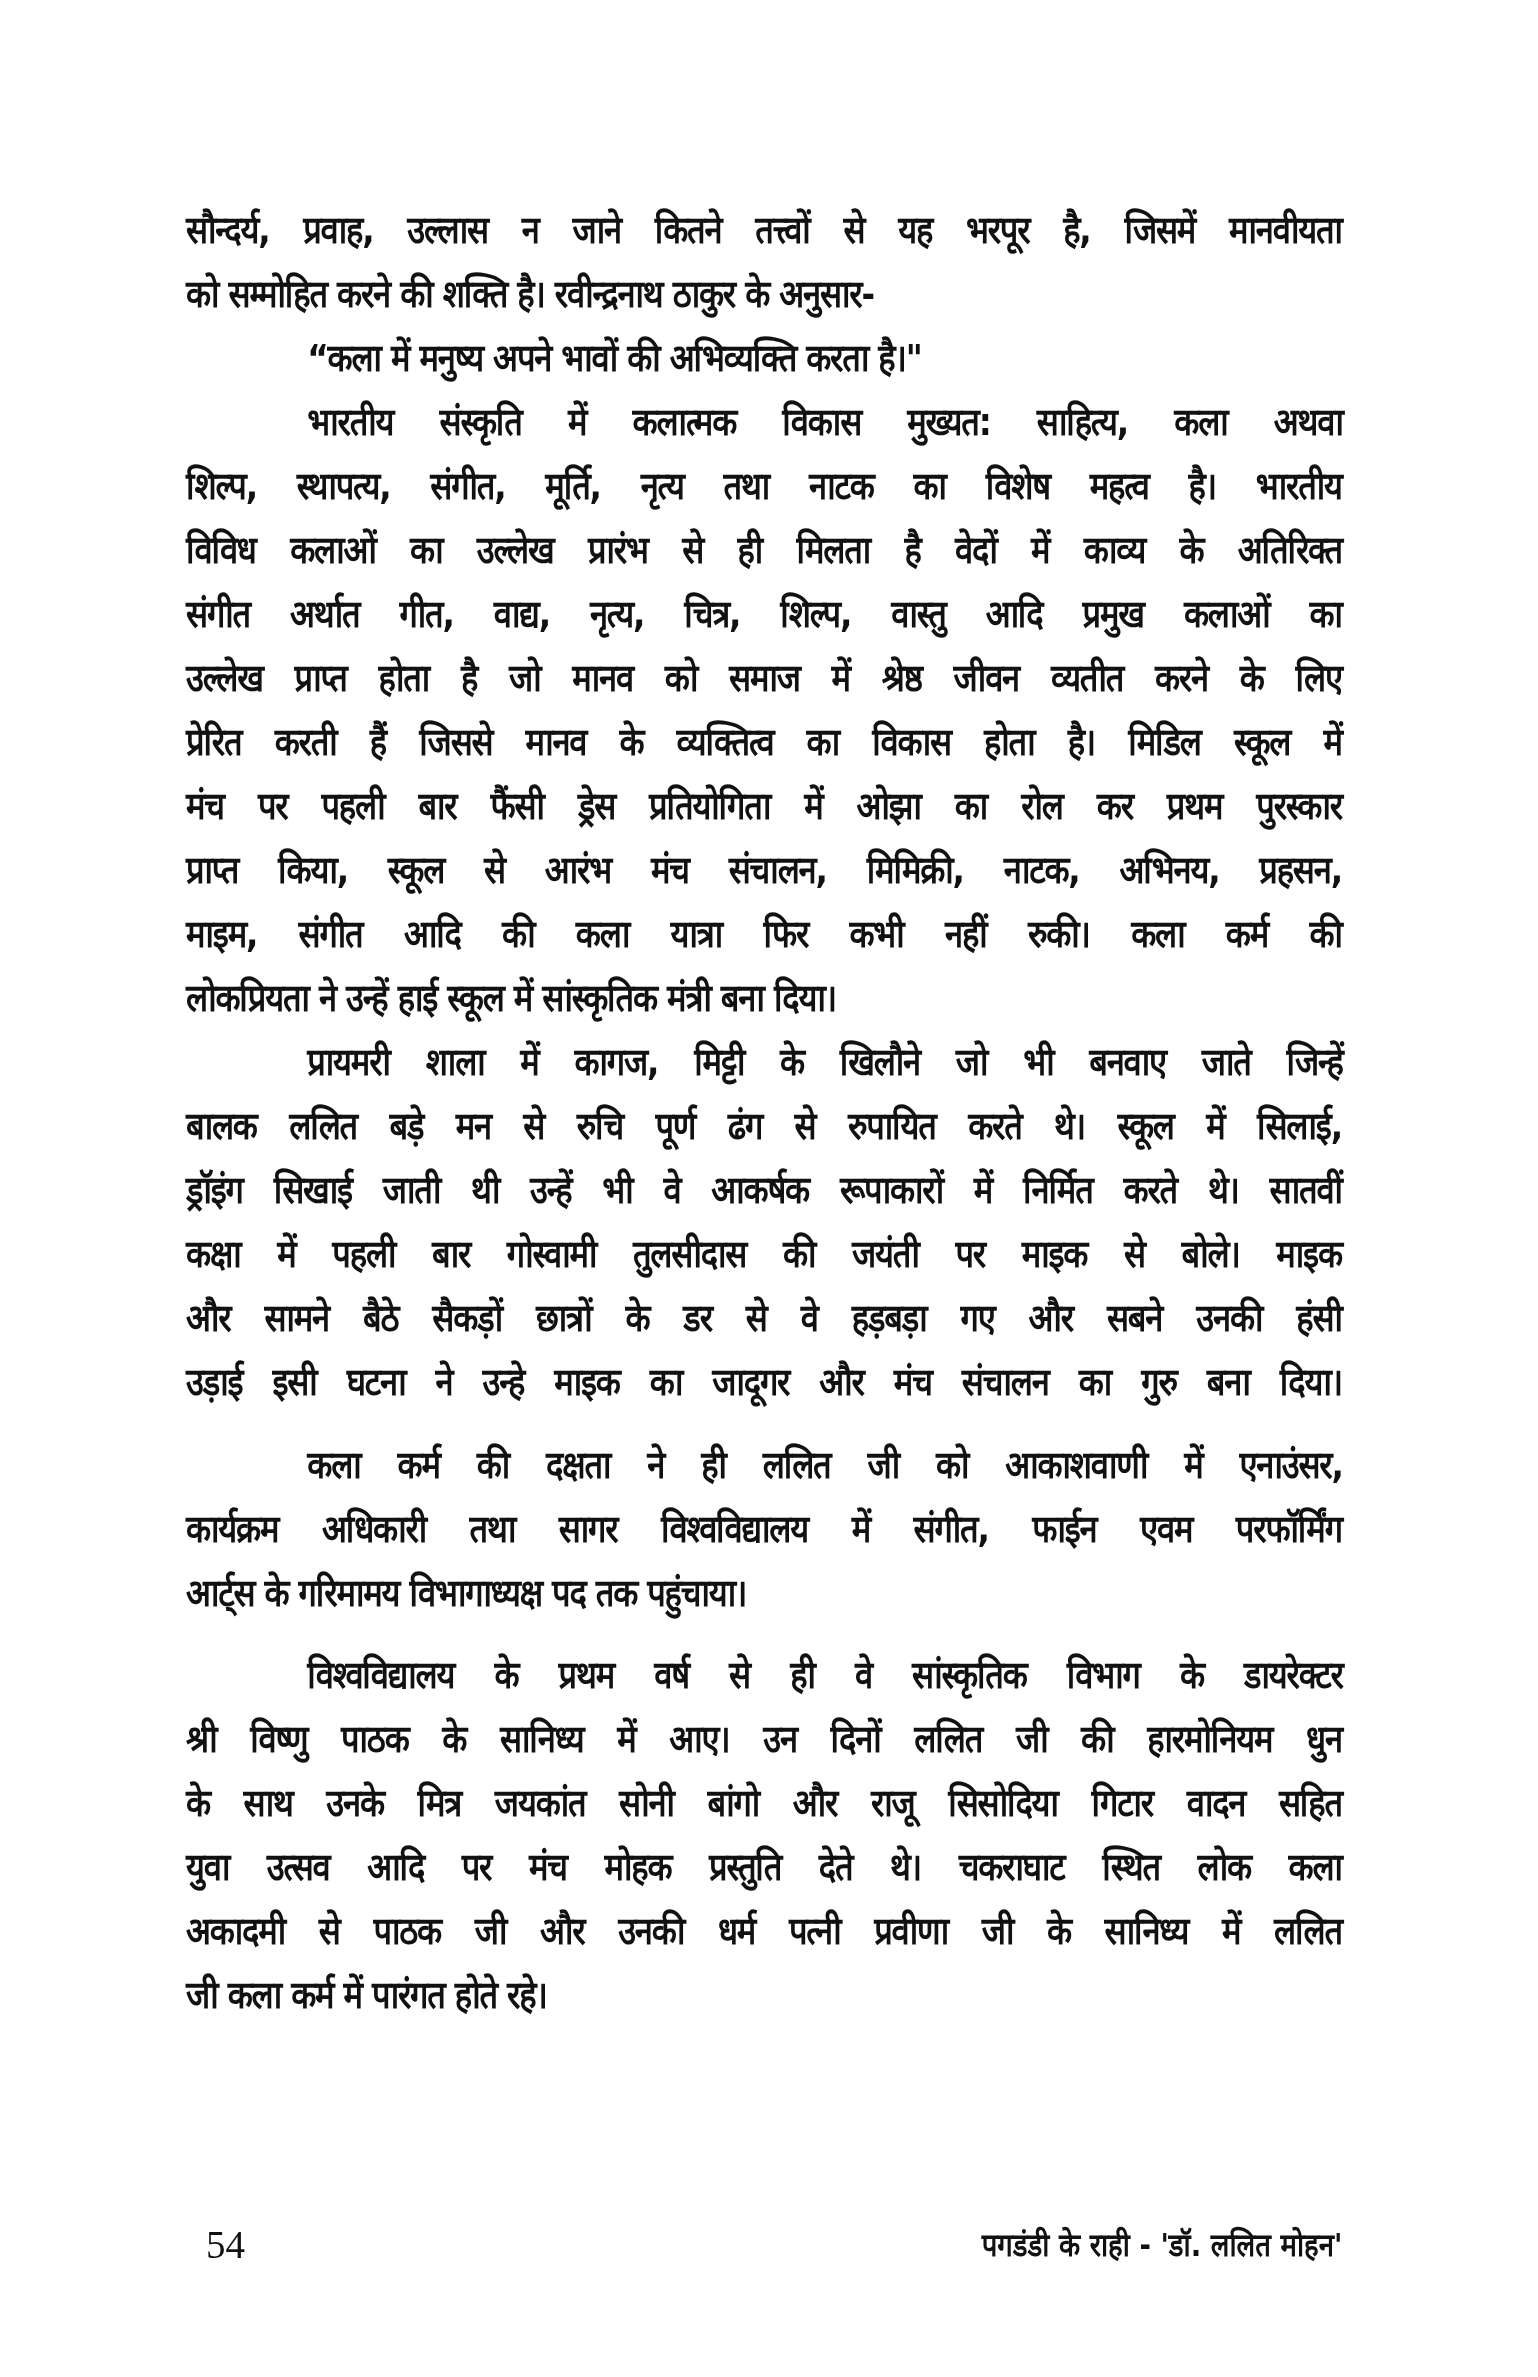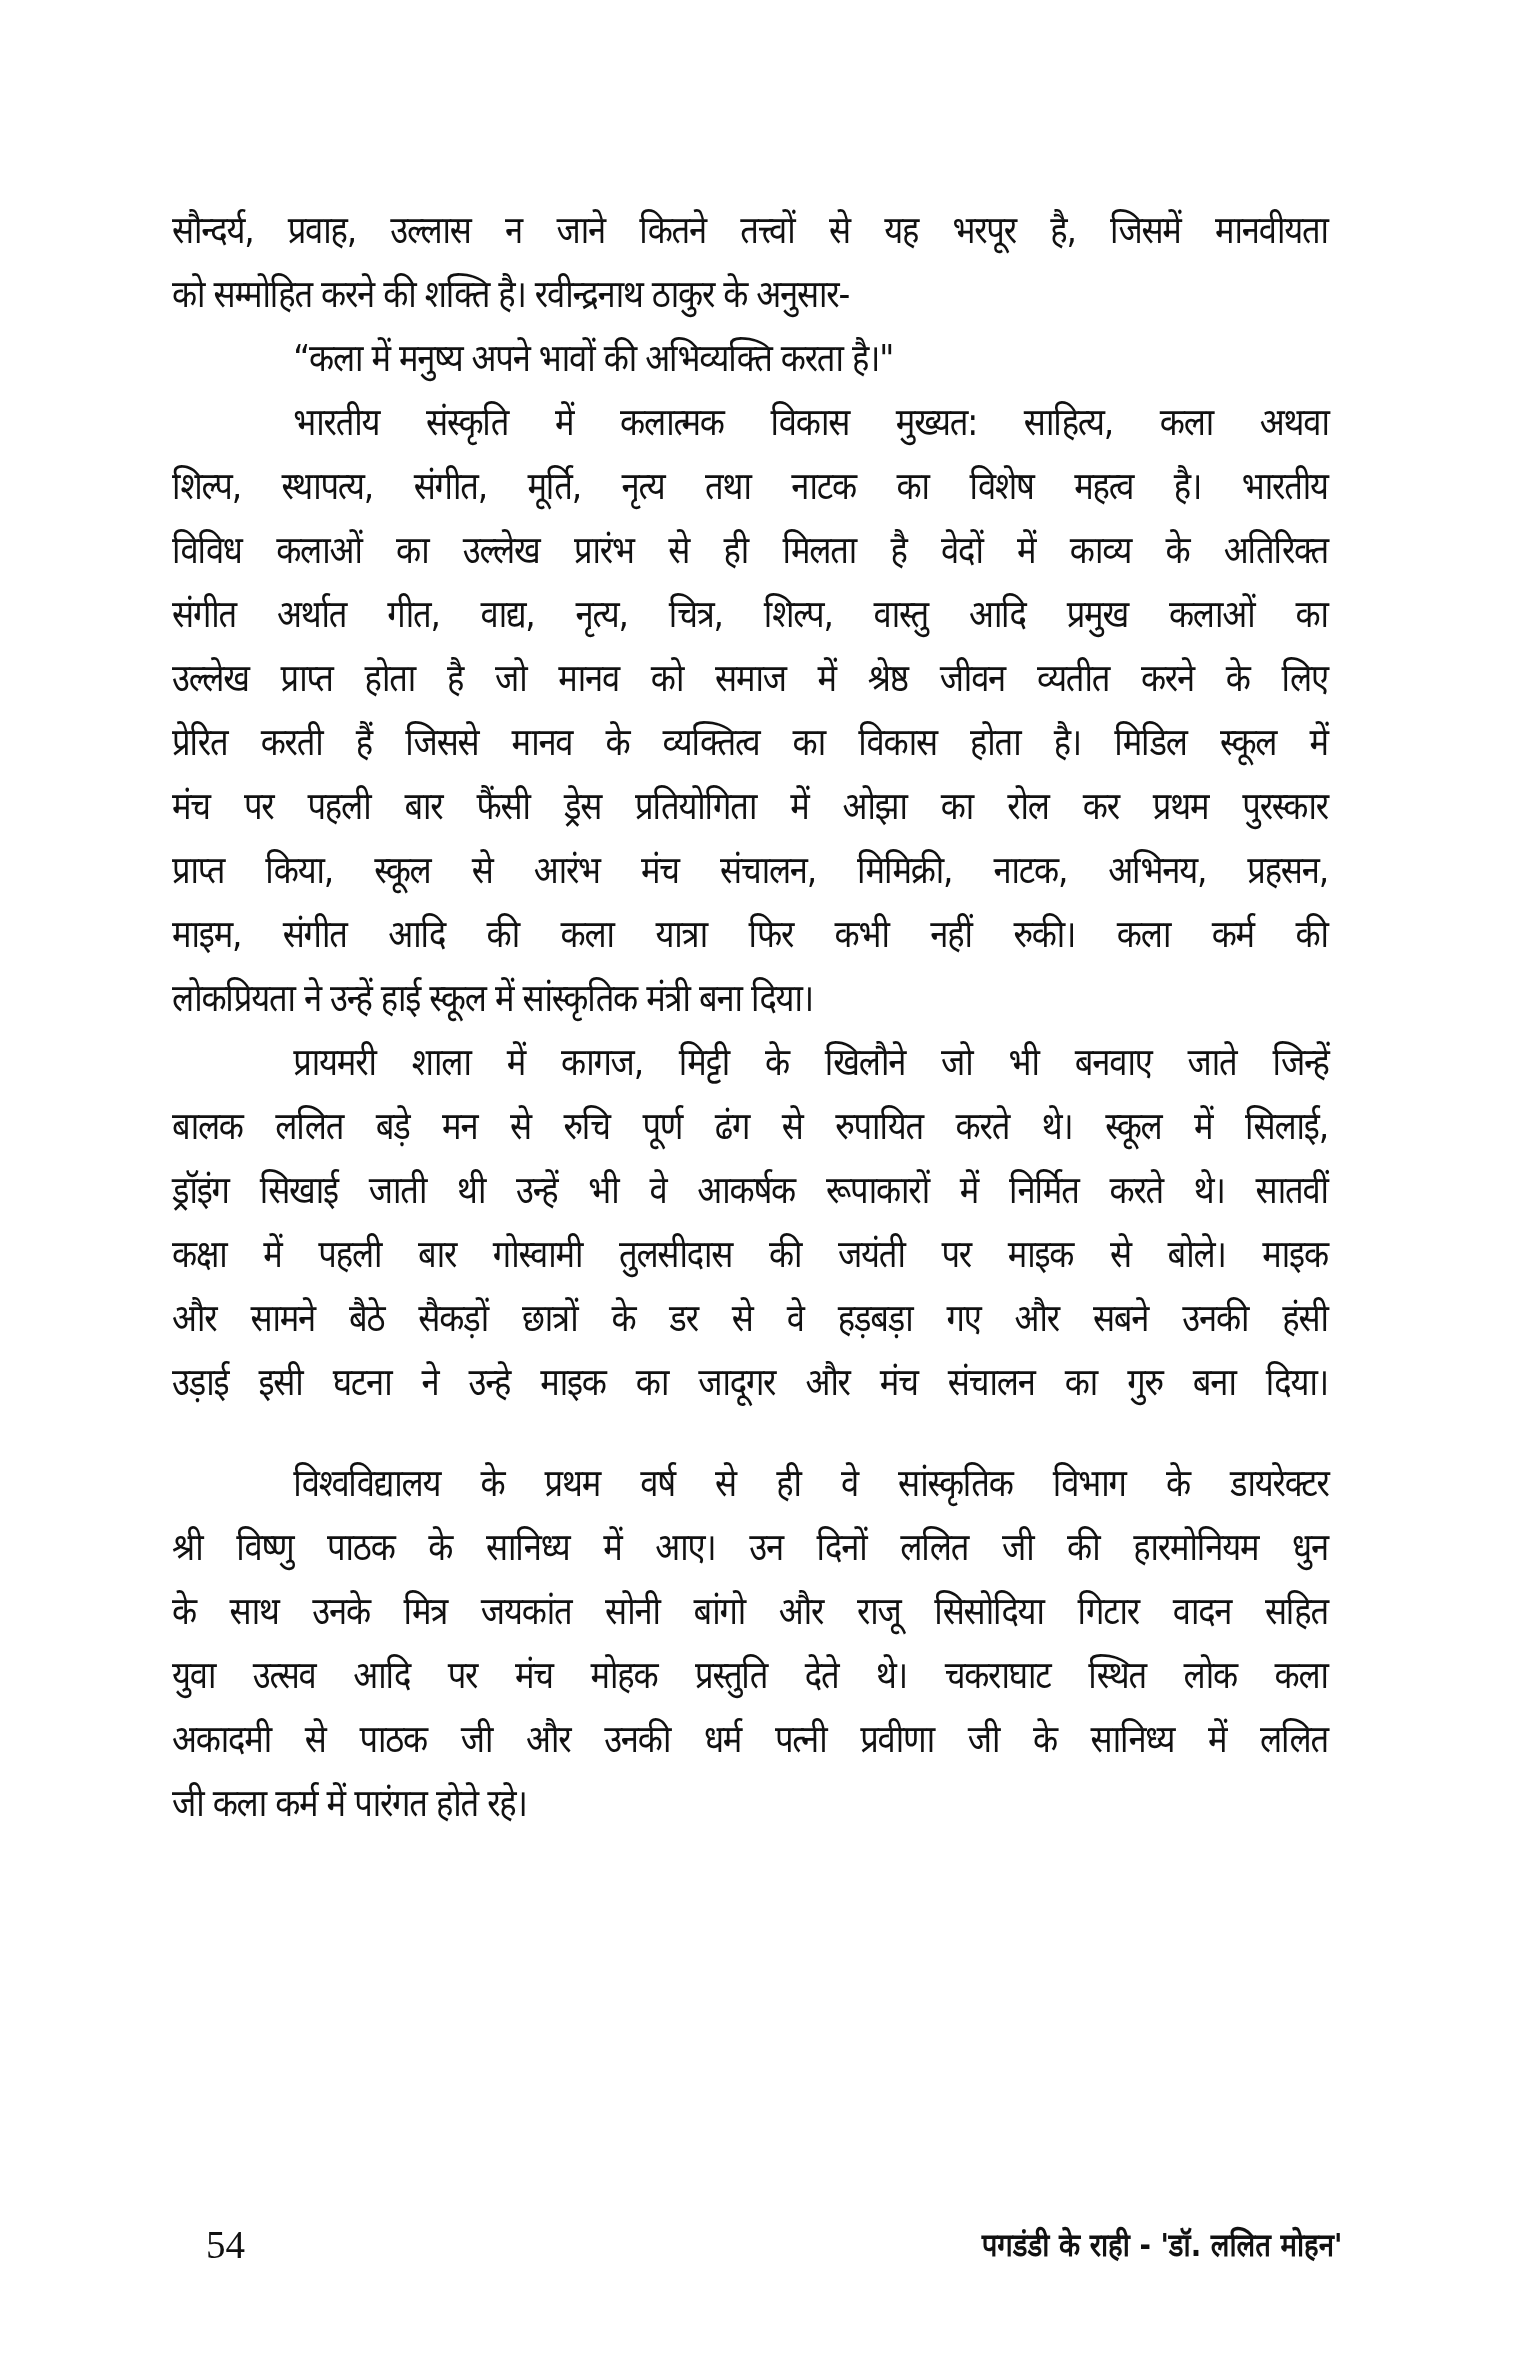--- a/index.html
+++ b/index.html
@@ -10,23 +10,24 @@
   body {
     width: 1538px;
     height: 2377px;
     position: relative;
     overflow: hidden;
     color: #111111;
     font-family: "DejaVu Sans", "Liberation Sans", sans-serif;
   }
   .page-body {
     position: absolute;
-    left: 172px;
+    left: 186px;
     top: 198px;
     width: 1156px;
+    font-weight: bold;
   }
   .line {
     display: block;
     height: 64px;
     line-height: 64px;
     font-size: 38px;
     white-space: nowrap;
     text-align: justify;
     text-align-last: justify;
     letter-spacing: -1.4px;
@@ -108,20 +109,25 @@
     <span class="line indent">प्रायमरी शाला में कागज, मिट्टी के खिलौने जो भी बनवाए जाते जिन्हें</span>
     <span class="line">बालक ललित बड़े मन से रुचि पूर्ण ढंग से रुपायित करते थे। स्कूल में सिलाई,</span>
     <span class="line">ड्रॉइंग सिखाई जाती थी उन्हें भी वे आकर्षक रूपाकारों में निर्मित करते थे। सातवीं</span>
     <span class="line">कक्षा में पहली बार गोस्वामी तुलसीदास की जयंती पर माइक से बोले। माइक</span>
     <span class="line">और सामने बैठे सैकड़ों छात्रों के डर से वे हड़बड़ा गए और सबने उनकी हंसी</span>
     <span class="line">उड़ाई इसी घटना ने उन्हे माइक का जादूगर और मंच संचालन का गुरु बना दिया।</span>
   </section>
 
   <div class="para-gap"></div>
 
+  <section>
+    <span class="line indent">कला कर्म की दक्षता ने ही ललित जी को आकाशवाणी में एनाउंसर,</span>
+    <span class="line">कार्यक्रम अधिकारी तथा सागर विश्वविद्यालय में संगीत, फाईन एवम परफॉर्मिंग</span>
+    <span class="line last">आर्ट्स के गरिमामय विभागाध्यक्ष पद तक पहुंचाया।</span>
+  </section>
 
   <div class="para-gap"></div>
 
   <section>
     <span class="line indent">विश्वविद्यालय के प्रथम वर्ष से ही वे सांस्कृतिक विभाग के डायरेक्टर</span>
     <span class="line">श्री विष्णु पाठक के सानिध्य में आए। उन दिनों ललित जी की हारमोनियम धुन</span>
     <span class="line">के साथ उनके मित्र जयकांत सोनी बांगो और राजू सिसोदिया गिटार वादन सहित</span>
     <span class="line">युवा उत्सव आदि पर मंच मोहक प्रस्तुति देते थे। चकराघाट स्थित लोक कला</span>
     <span class="line">अकादमी से पाठक जी और उनकी धर्म पत्नी प्रवीणा जी के सानिध्य में ललित</span>
     <span class="line last">जी कला कर्म में पारंगत होते रहे।</span>

